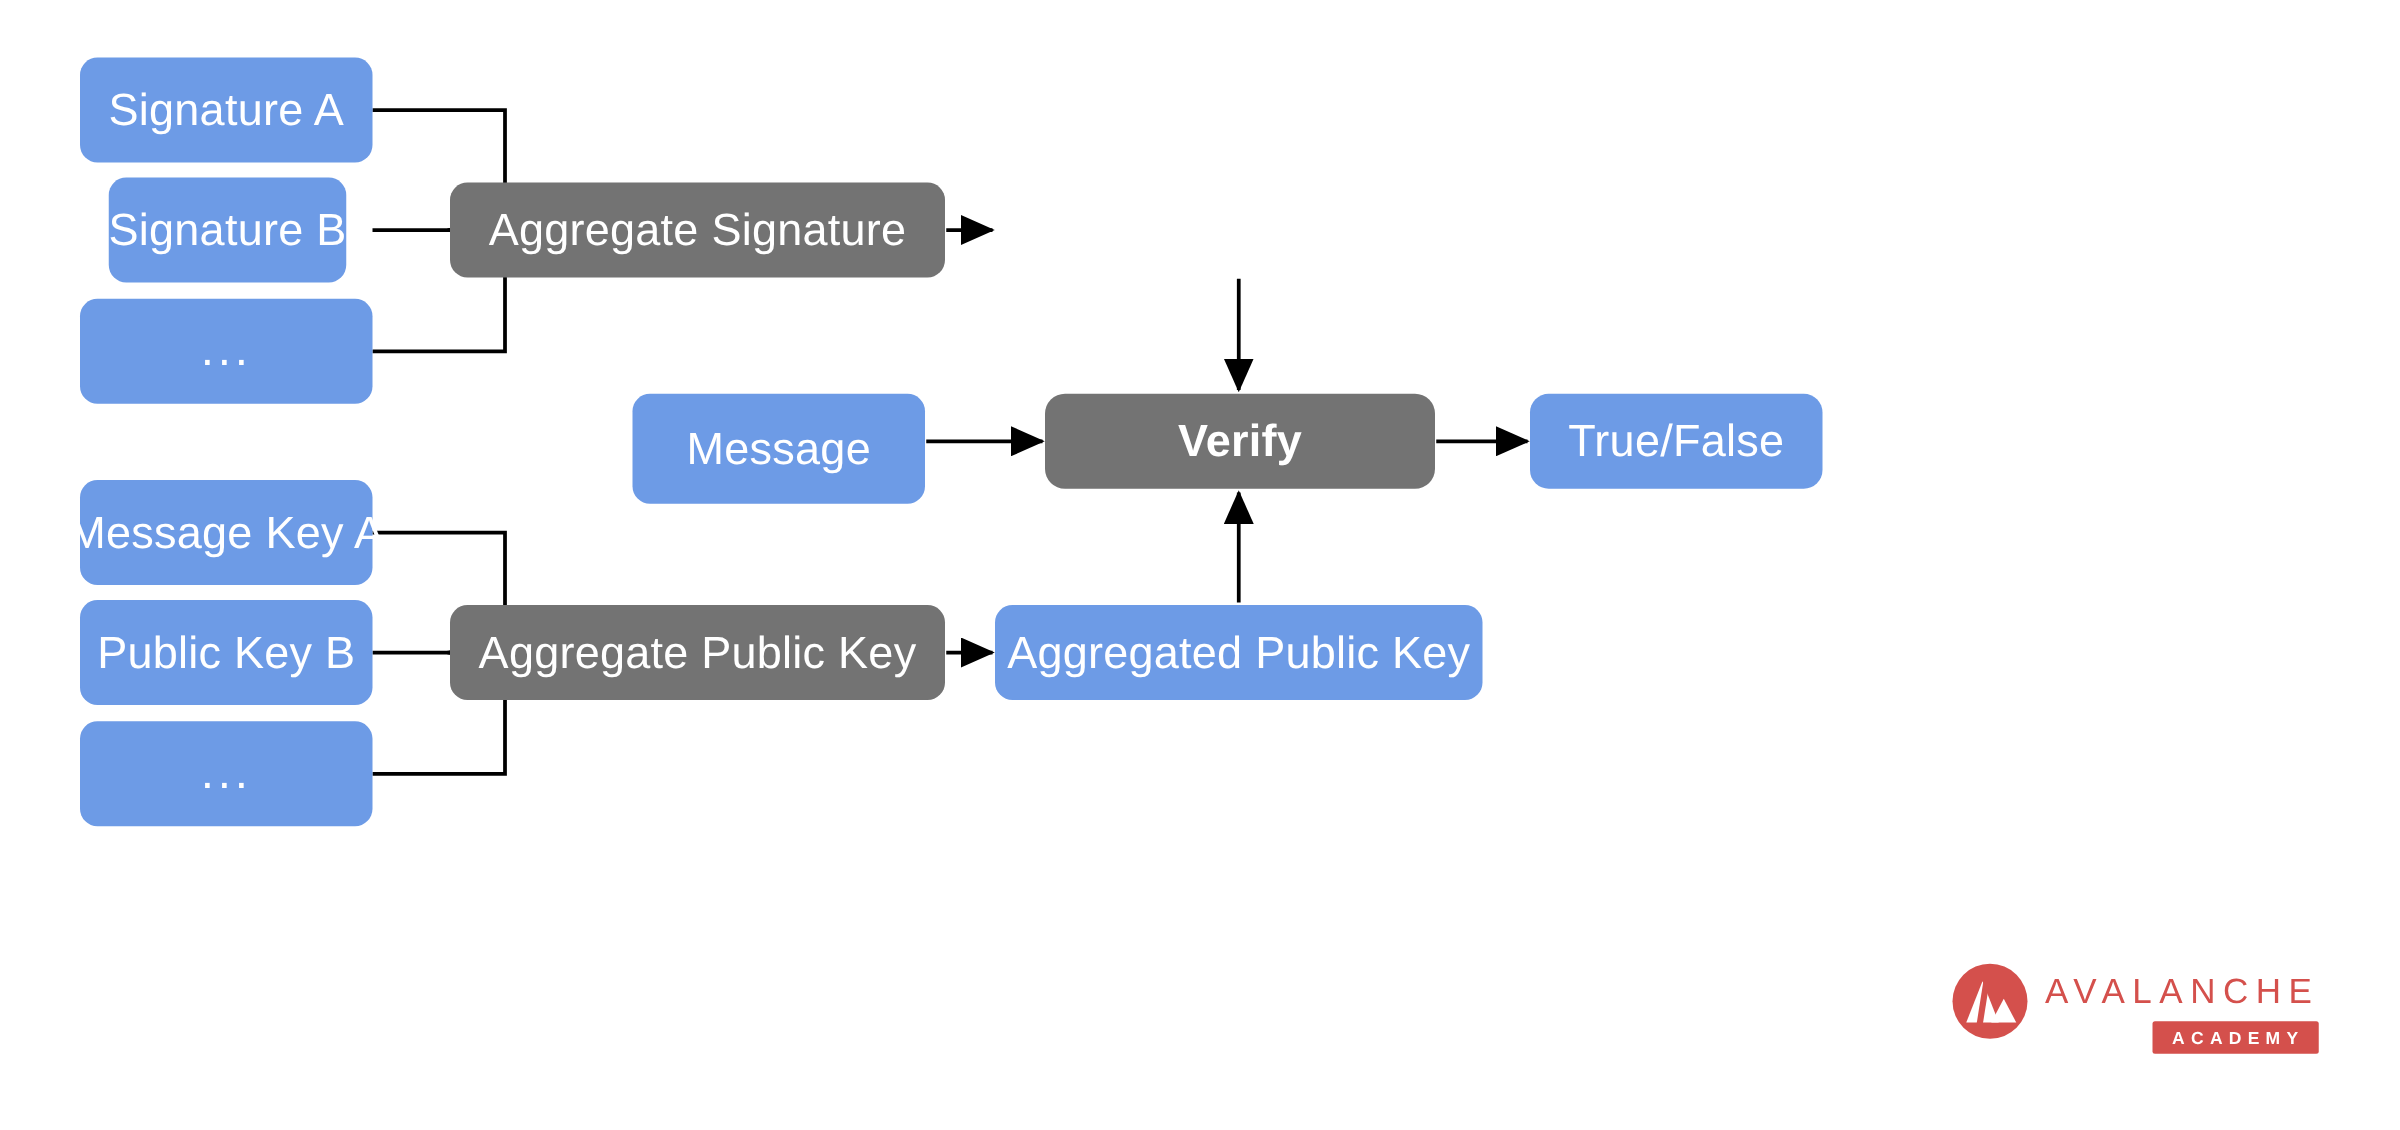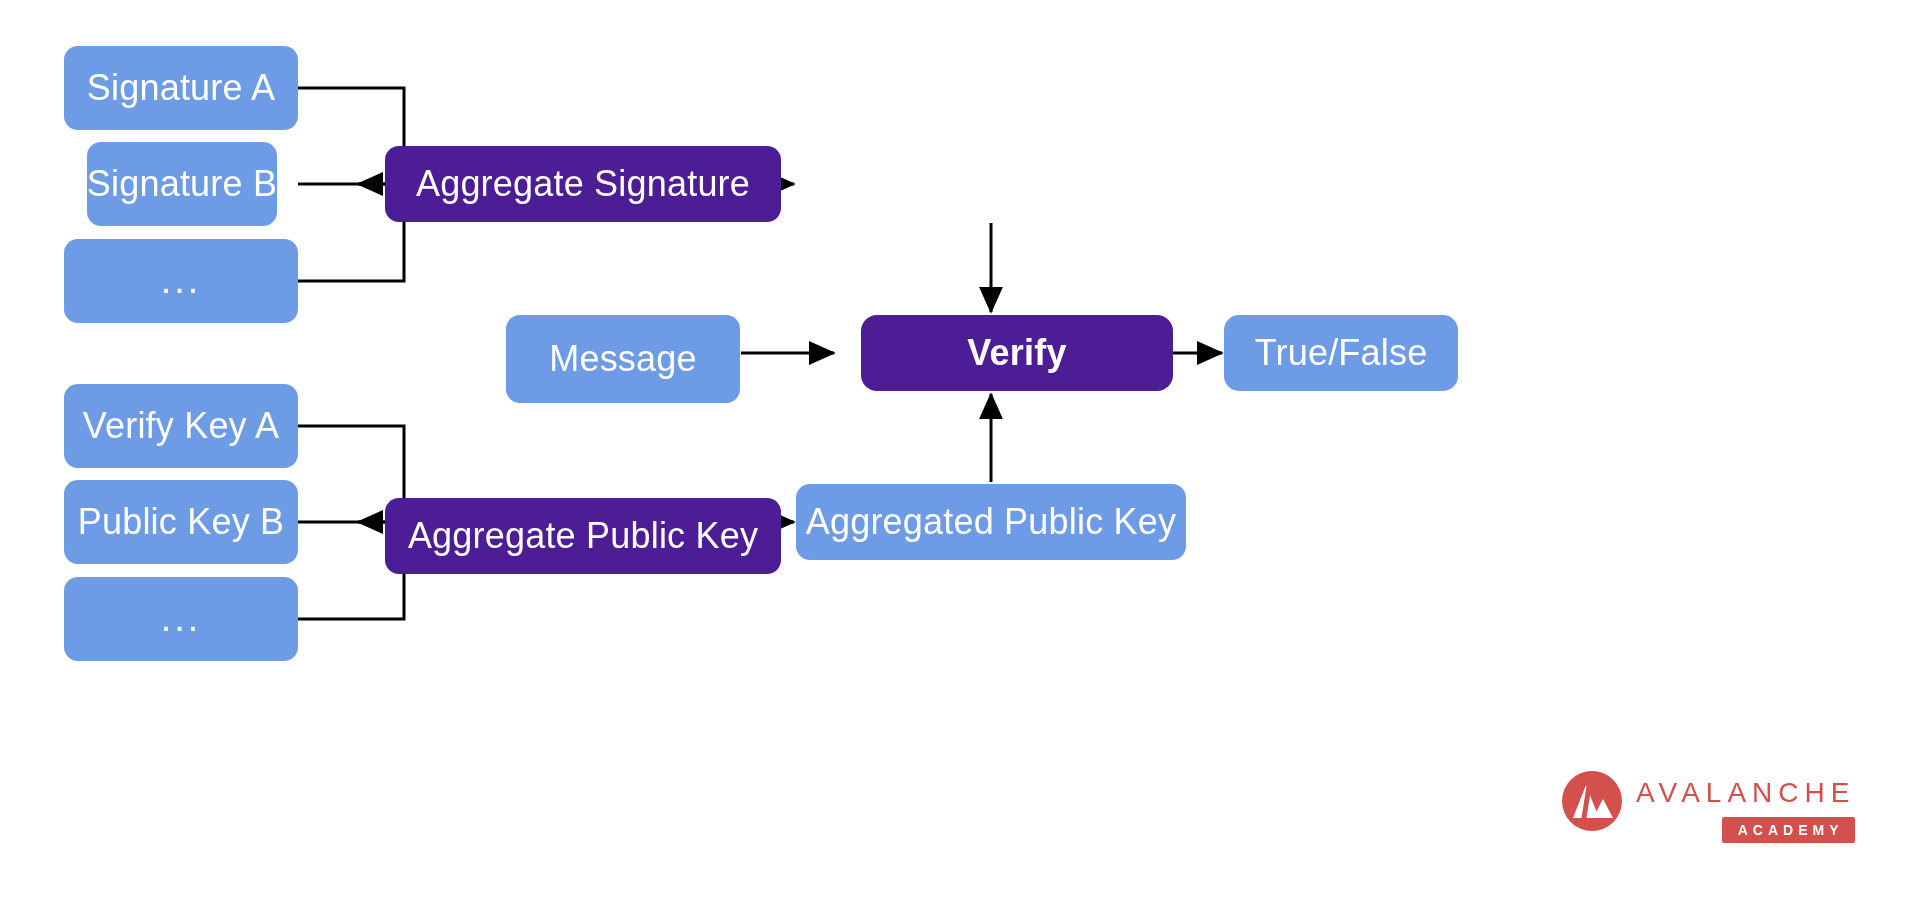--- a/index.html
+++ b/index.html
@@ -28,21 +28,21 @@
     justify-content: center;
     border-radius: 14px;
     color: #ffffff;
     font-size: 36px;
     line-height: 1.1;
     letter-spacing: 0.2px;
     white-space: nowrap;
     user-select: none;
   }
   .node.blue { background: #6D9BE6; }
-  .node.red  { background: #4c1d95; margin-left: 25px; }
+  .node.red  { background: #737373; }
   .node.bold { font-weight: bold; border-radius: 16px; }
   .node.ellipsis { font-size: 38px; letter-spacing: 3px; }
 
   #edges {
     position: absolute;
     left: 0;
     top: 0;
     width: 1920px;
     height: 904px;
     pointer-events: none;
@@ -162,27 +162,27 @@
 
   <div class="node blue" style="left:64px; top:46px; width:234px; height:84px;">Signature A</div>
 
   <div class="node blue" style="left:64px; top:142px; width:190px; height:84px;margin-left:23px;">Signature B</div>
 
   <div class="node blue ellipsis" style="left:64px; top:239px; width:234px; height:84px;">...</div>
 
   <div class="node red" style="left:360px; top:146px; width:396px; height:76px;">Aggregate Signature</div>
 
 
-  <div class="node blue" style="left:64px; top:384px; width:234px; height:84px;">Verify Key A</div>
+  <div class="node blue" style="left:64px; top:384px; width:234px; height:84px;">Message Key A</div>
 
   <div class="node blue" style="left:64px; top:480px; width:234px; height:84px;">Public Key B</div>
 
   <div class="node blue ellipsis" style="left:64px; top:577px; width:234px; height:84px;">...</div>
 
-  <div class="node red" style="left:360px; top:498px; width:396px; height:76px;">Aggregate Public Key</div>
+  <div class="node red" style="left:360px; top:484px; width:396px; height:76px;">Aggregate Public Key</div>
 
   <div class="node blue" style="left:796px; top:484px; width:390px; height:76px;">Aggregated Public Key</div>
 
   <div class="node blue" style="left:506px; top:315px; width:234px; height:88px;">Message</div>
 
   <div class="node red bold" style="left:836px; top:315px; width:312px; height:76px;">Verify</div>
 
   <div class="node blue" style="left:1224px; top:315px; width:234px; height:76px;border-radius:15px;">True/False</div>
 
   <div id="logo">

